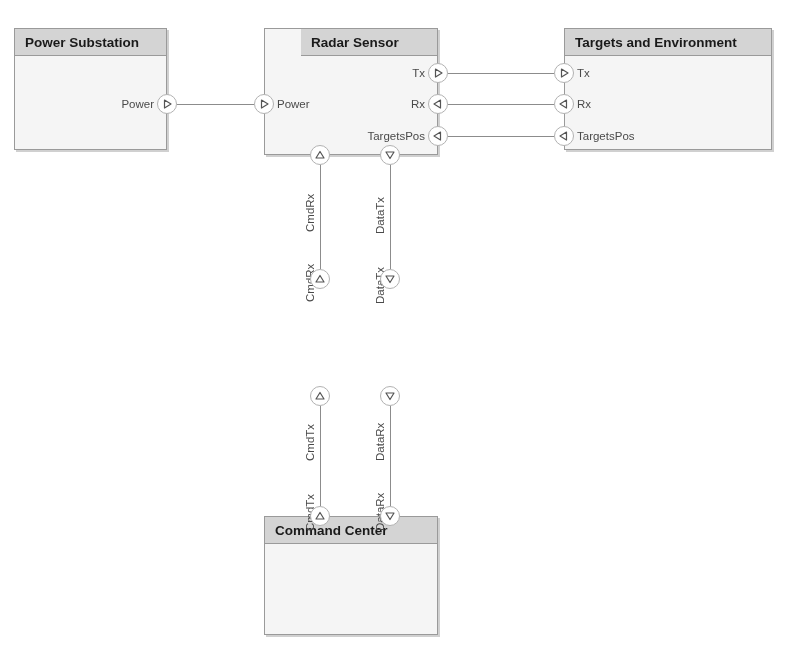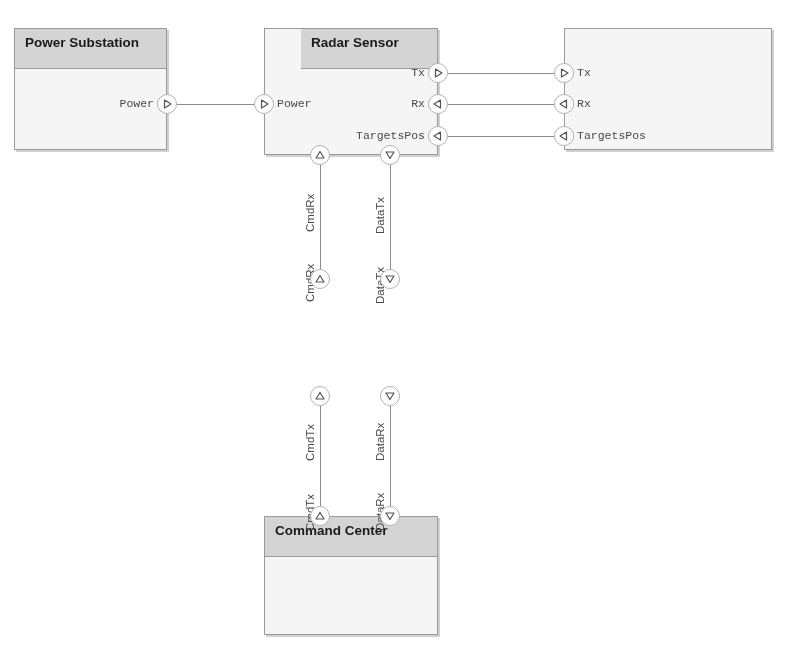--- a/index.html
+++ b/index.html
@@ -21,21 +21,21 @@
   
   .block {
     position: absolute;
     box-sizing: border-box;
     background: #f5f5f5;
     border: 1px solid #9a9a9a;
     box-shadow: 2px 2px 0 rgba(150,150,150,0.45);
   }
   .block-title {
     box-sizing: border-box;
-    height: 40px;
+    height: 27px;
     background: #d4d4d4;
     border-bottom: 1px solid #9a9a9a;
     font-size: 13.5px;
     font-weight: bold;
     color: #1a1a1a;
     line-height: 27px;
     padding-left: 10px;
     white-space: nowrap;
     overflow: hidden;
   }
@@ -58,21 +58,20 @@
     justify-content: center;
     z-index: 6;
   }
   .port svg { display: block; }
   .port-label {
     position: absolute;
     font-size: 11.5px;
     color: #4a4a4a;
     white-space: nowrap;
     z-index: 5;
-    font-family: Liberation Mono, monospace;
   }
 
   
   .conn {
     position: absolute;
     background: #8c8c8c;
     z-index: 1;
   }
   .conn.h { height: 1px; }
   .conn.v { width: 1px; }
@@ -149,20 +148,21 @@
       <svg width="12" height="12" viewBox="0 0 12 12">
         <polygon points="6,2.5 10,9 2,9" fill="none" stroke="#555555" stroke-width="1.2" stroke-linejoin="round"></polygon>
       </svg>
     </div>
     <div class="port" style="left: 380px; top: 145px;">
       <svg width="12" height="12" viewBox="0 0 12 12">
         <polygon points="2,3 10,3 6,9.5" fill="none" stroke="#555555" stroke-width="1.2" stroke-linejoin="round"></polygon>
       </svg>
     </div>
     <div class="block" style="left: 564px; top: 28px; width: 208px; height: 122px;">
+      <div class="block-title">Targets and Environment</div>
       <div class="block-body" style="height: 95px;"></div>
     </div>
     <div class="port" style="left: 554px; top: 63px;">
       <svg width="12" height="12" viewBox="0 0 12 12">
         <polygon points="3.5,2 10,6 3.5,10" fill="none" stroke="#555555" stroke-width="1.2" stroke-linejoin="round"></polygon>
       </svg>
     </div>
     <div class="port-label" style="top: 65px; line-height: 16px; left: 577px;">Tx</div>
     <div class="port" style="left: 554px; top: 94px;">
       <svg width="12" height="12" viewBox="0 0 12 12">

